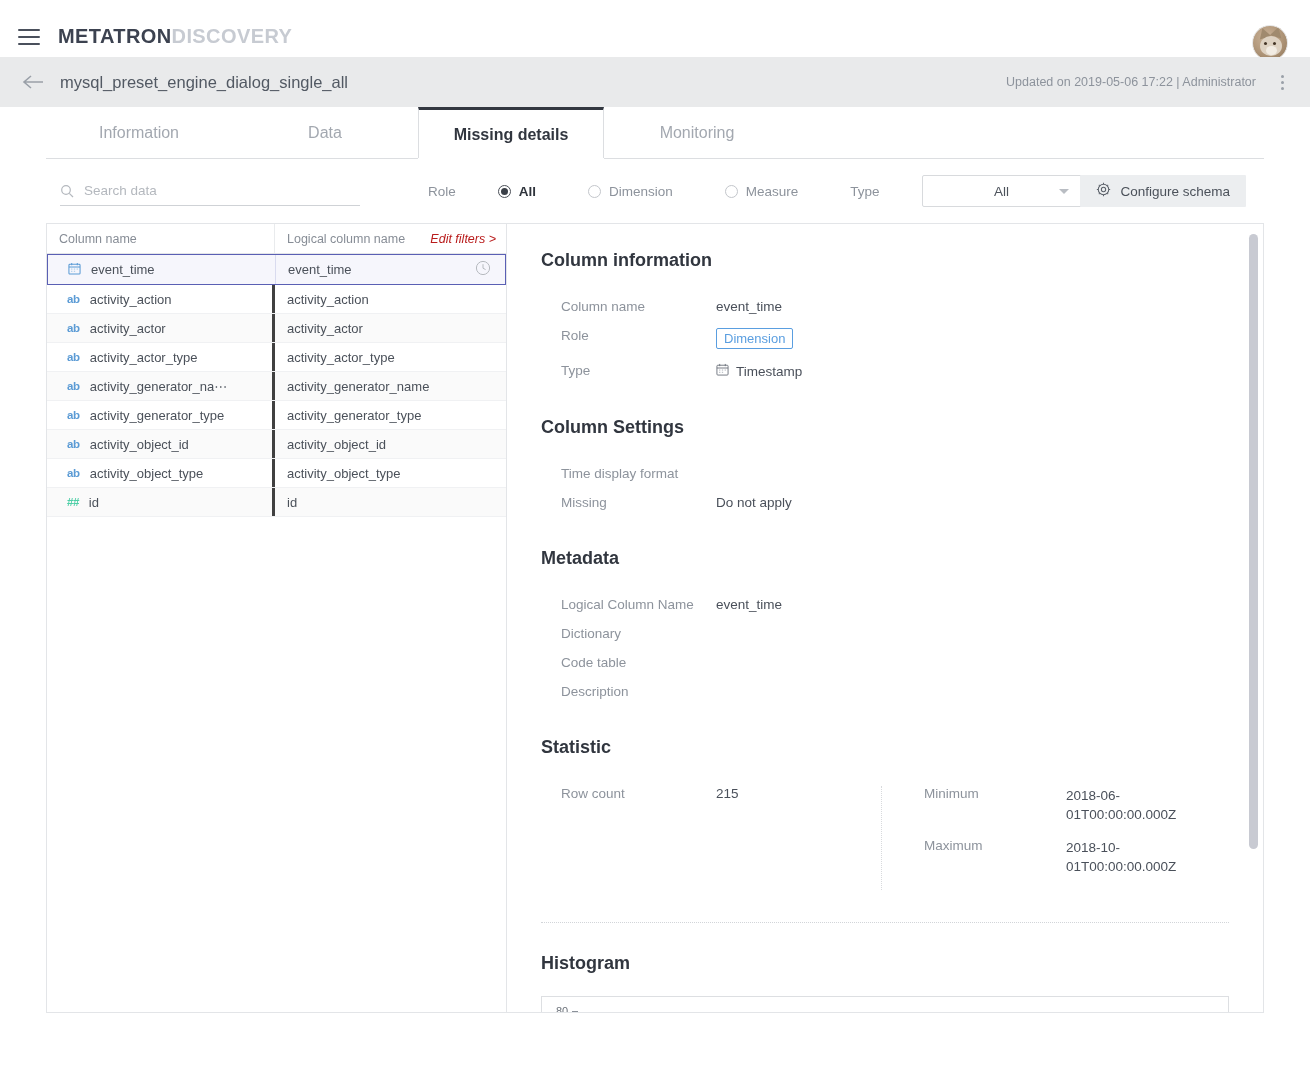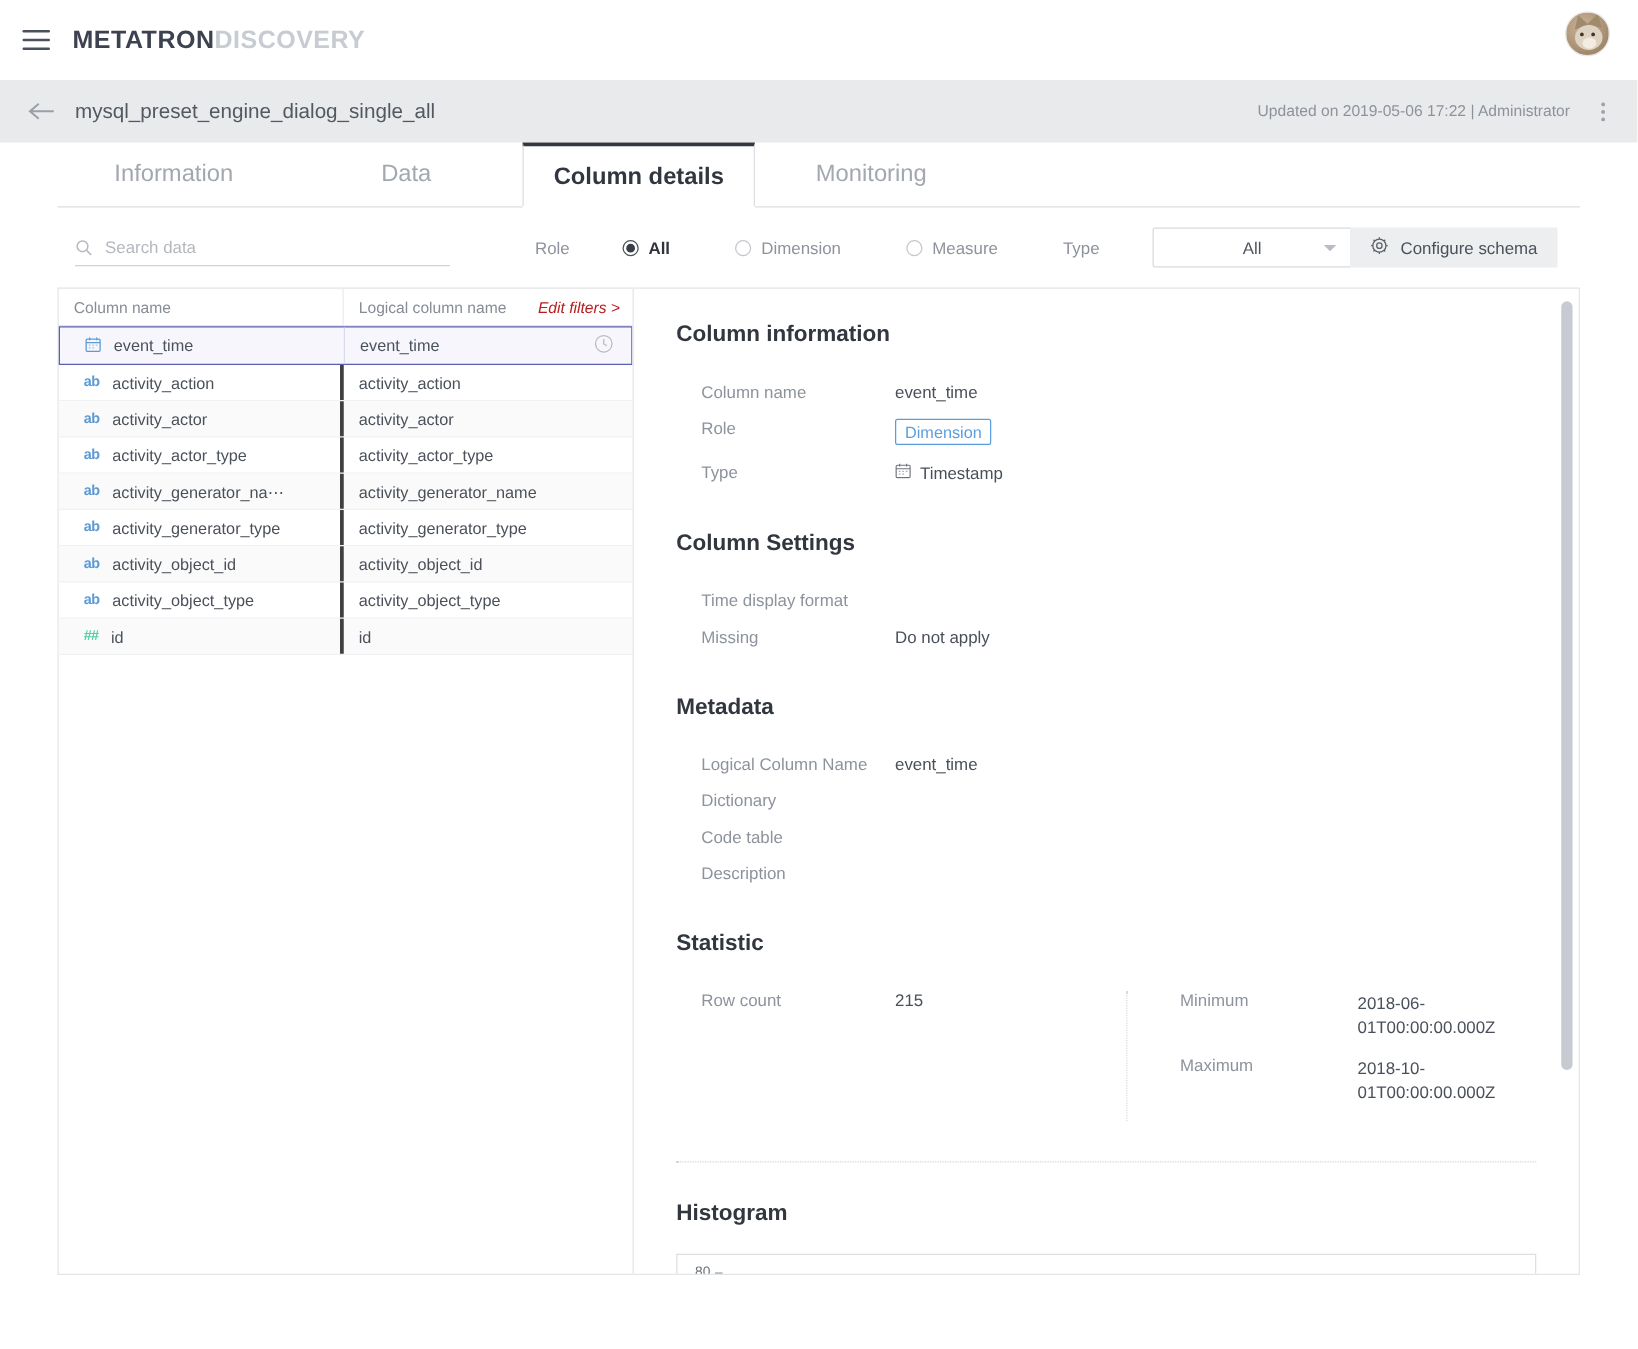--- a/index.html
+++ b/index.html
@@ -6,25 +6,26 @@
   html, body {
     width: 1310px; height: 1079px;
     font-family: "Liberation Sans", sans-serif;
     background: #ffffff;
     color: #3e444d;
     overflow: hidden;
   }
 
   
   .topbar {
-    height: 64px; width: 100%;
+    height: 41px; width: 100%;
     background: #ffffff;
     display: flex; align-items: center;
     padding: 15px 18px;
     position: relative;
+    margin-top: 16px;
   }
   .hamburger { width: 22px; height: 16px; display: flex; flex-direction: column;
     justify-content: space-between; cursor: pointer; margin-right: 18px; }
   .hamburger span { display: block; height: 2px; background: #4a505c; border-radius: 1px; }
   .brand { font-size: 20px; letter-spacing: 0.4px; font-weight: bold; }
   .brand .b1 { color: #3c4250; }
   .brand .b2 { color: #c7cbd2; }
   .avatar {
     position: absolute; right: 22px; top: 9px;
     width: 36px; height: 36px; border-radius: 50%;
@@ -82,21 +83,21 @@
     position: relative; height: 52px;
     margin: 0 46px;
     display: flex; align-items: stretch;
   }
   .tabs-line {
     position: absolute; left: 0; right: 0; bottom: 0; height: 1px; background: #dcdee1;
   }
   .tab {
     width: 186px;
     display: flex; align-items: center; justify-content: center;
-    font-size: 19px; color: #a3a8b0;
+    font-size: 16px; color: #a3a8b0;
     position: relative; cursor: pointer;
     background: transparent;
   }
   .tab.active {
     color: #31363f; font-weight: bold;
     background: #ffffff;
     border-left: 1px solid #dcdee1;
     border-right: 1px solid #dcdee1;
     border-top: 3px solid #333840;
     z-index: 2;
@@ -220,21 +221,21 @@
   .sec-title { font-size: 18px; font-weight: bold; color: #31363f; margin-bottom: 28px; }
   .kv { display: flex; margin-bottom: 14px; font-size: 13.5px; align-items: flex-start; }
   .kv .k { width: 175px; color: #8d939c; padding-left: 20px; }
   .kv .v { color: #4a505a; }
   .badge-dim {
     display: inline-block; border: 1px solid #5a9ee0; color: #5a9ee0;
     font-size: 13px; padding: 1px 7px; border-radius: 2px; line-height: 17px;
   }
   .type-val { display: flex; align-items: center; gap: 7px; }
   .sec-gap { height: 24px; }
-  .stat-split { display: flex; gap: 20px; }
+  .stat-split { display: flex; }
   .stat-left { width: 340px; }
   .stat-right { padding-left: 42px; border-left: 1px dotted #d8dadd; }
   .stat-right .kv .k { width: 142px; padding-left: 0; }
   .stat-right .kv .v { width: 140px; line-height: 19px; }
   .divider-dotted {
     border-top: 1px dotted #d2d5d9; margin: 32px 0 30px 0;
   }
   .hist-box {
     border: 1px solid #dddfe2; height: 120px; margin-top: 22px;
     font-size: 11px; color: #6b7179; padding: 8px 0 0 14px;
@@ -287,21 +288,21 @@
     <i></i>
     <i></i>
     <i></i>
   </div>
 </div>
 
 <div class="tabs-wrap">
   <div class="tabs-line"></div>
   <div class="tab">Information</div>
   <div class="tab">Data</div>
-  <div class="tab active">Column details</div>
+  <div class="tab active">Missing details</div>
   <div class="tab">Monitoring</div>
 </div>
 
 <div class="filter-row">
   <div class="search-box">
     <span class="search-icon">
       <svg width="14" height="14" viewBox="0 0 14 14">
         <circle cx="6" cy="6" r="4.3" stroke="#b4b8be" stroke-width="1.2" fill="none"></circle>
         <path d="M9.3 9.3 L13 13" stroke="#b4b8be" stroke-width="1.2"></path>
       </svg>

